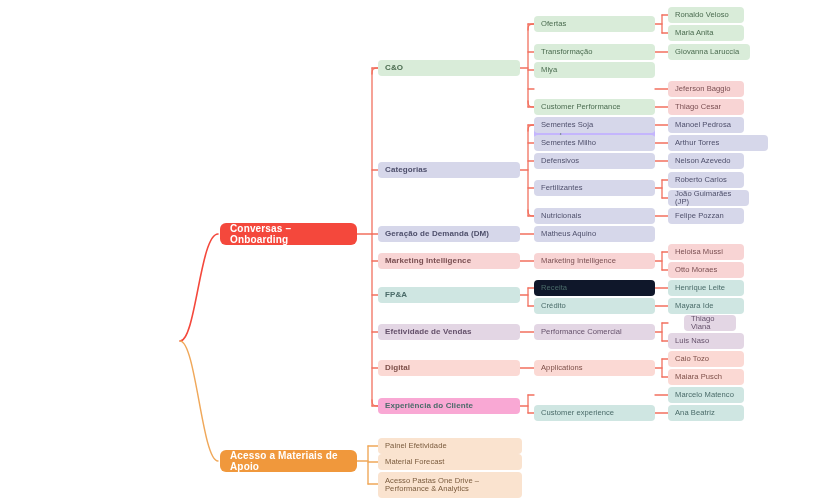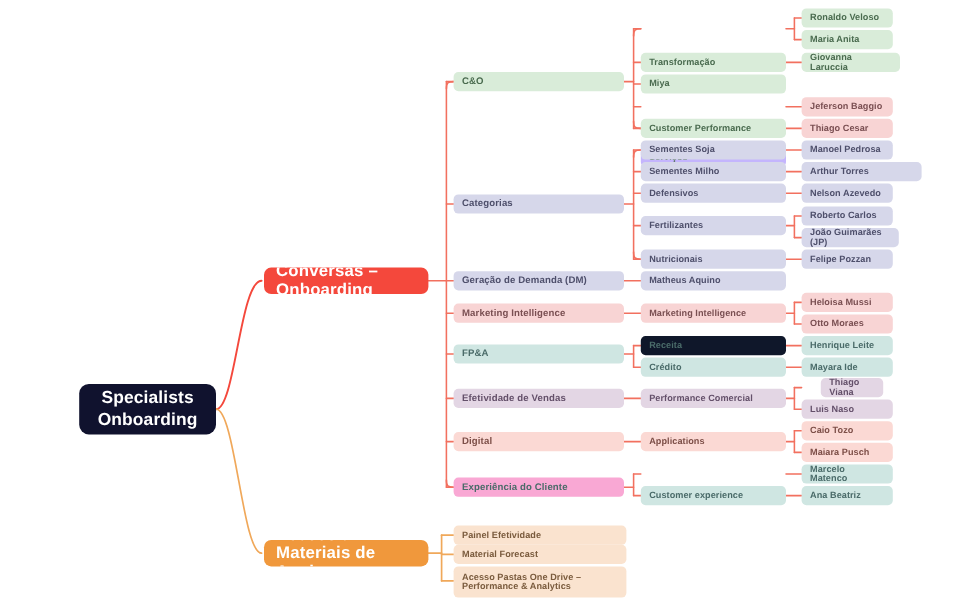--- a/index.html
+++ b/index.html
@@ -39,40 +39,40 @@
     font-weight:700;
     border-radius:8px;
     padding:0 14px;
     justify-content:center;
     text-align:center;
     letter-spacing:.1px;
     line-height:1.25;
   }
   
   .node.lvl1{
-    font-size:14px;
+    font-size:10px;
     font-weight:700;
     color:#ffffff;
     border-radius:6px;
     padding:0 10px;
     letter-spacing:.15px;
   }
   
   .node.lvl2{
     font-size:8px;
     font-weight:700;
     letter-spacing:.1px;
   }
   
   .node.lvl3,.node.lvl4{
     font-size:7.6px;
     font-weight:400;
     letter-spacing:.05px;
   }
-  .node .lbl{display:block;width:100%;font-weight:bold;}
+  .node .lbl{display:block;width:100%;}
 </style>
 </head>
 <body>
 
 <div id="canvas">
 
   <svg id="links" viewBox="0 0 814 504" xmlns="http://www.w3.org/2000/svg">
     <g fill="none" stroke="#f2705f" stroke-width="1.3" stroke-linecap="round">
 
       <path d="M180 341 C 196 341, 200 234, 218 234" stroke="#f4483c" stroke-width="1.6"></path>
@@ -184,23 +184,20 @@
 
       <path d="M180 341 C 196 341, 202 461, 218 461"></path>
       <path d="M357 461 H 368"></path>
       <path d="M368 446 V 484"></path>
       <path d="M368 446 H 378"></path>
       <path d="M368 462 H 378"></path>
       <path d="M368 484 H 378"></path>
     </g>
   </svg>
 
-  <div class="node root" style="left:66px;top:320px;width:114px;height:42px;">
-    <span class="lbl">Specialists<br>Onboarding</span>
-  </div>
 
   <div class="node lvl1" style="left:220px;top:223px;width:137px;height:22px;background:#f4483c;">
     <span class="lbl">Conversas – Onboarding</span>
   </div>
   <div class="node lvl1" style="left:220px;top:450px;width:137px;height:22px;background:#f0983c;">
     <span class="lbl">Acesso a Materiais de Apoio</span>
   </div>
 
   <div class="node lvl2" style="left:378px;top:60px;width:142px;height:16px;background:#d9ecd9;color:#4a6b4f;">
     <span class="lbl">C&amp;O</span>
@@ -220,20 +217,23 @@
   <div class="node lvl2" style="left:378px;top:324px;width:142px;height:16px;background:#e3d6e4;color:#64506a;">
     <span class="lbl">Efetividade de Vendas</span>
     </div>
   <div class="node lvl2" style="left:378px;top:360px;width:142px;height:16px;background:#fbd9d4;color:#7d4f48;">
     <span class="lbl">Digital</span>
     </div>
   <div class="node lvl2" style="left:378px;top:398px;width:142px;height:16px;background:#f9a8d4;color:#4a6b69;">
     <span class="lbl">Experiência do Cliente</span>
     </div>
 
+  <div class="node lvl3" style="left:534px;top:16px;width:121px;height:16px;background:#d9ecd9;color:#4a6b4f;">
+    <span class="lbl">Ofertas</span>
+    </div>
   <div class="node lvl3" style="left:534px;top:44px;width:121px;height:16px;background:#d9ecd9;color:#4a6b4f;">
     <span class="lbl">Transformação</span>
     </div>
   <div class="node lvl3" style="left:534px;top:62px;width:121px;height:16px;background:#d9ecd9;color:#4a6b4f;">
     <span class="lbl">Miya</span>
     </div>
   <div class="node lvl3" style="left:534px;top:81px;width:121px;height:16px;background:#c4b5fd;color:#4a6b4f;margin-top:42px;">
     <span class="lbl">Serviços</span>
     </div>
   <div class="node lvl3" style="left:534px;top:99px;width:121px;height:16px;background:#d9ecd9;color:#4a6b4f;">

